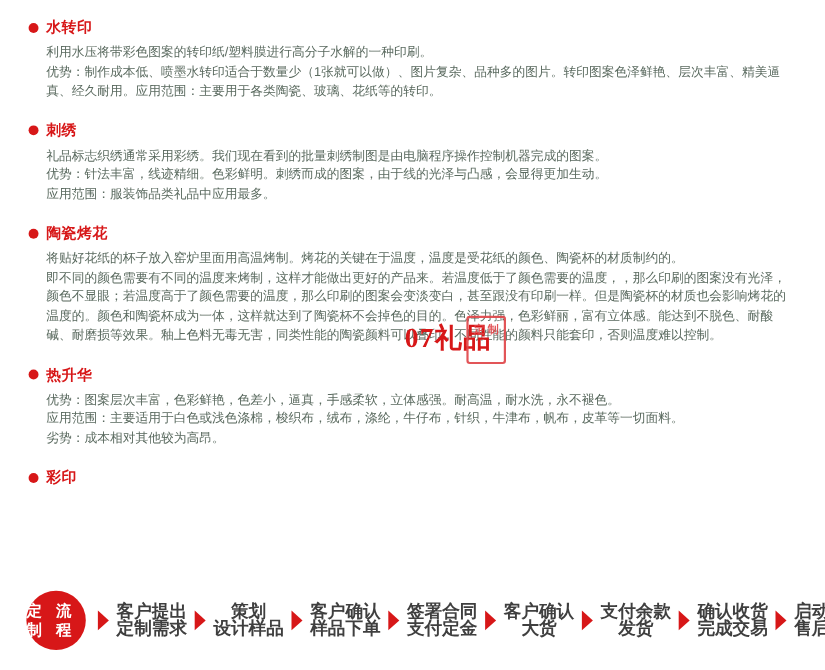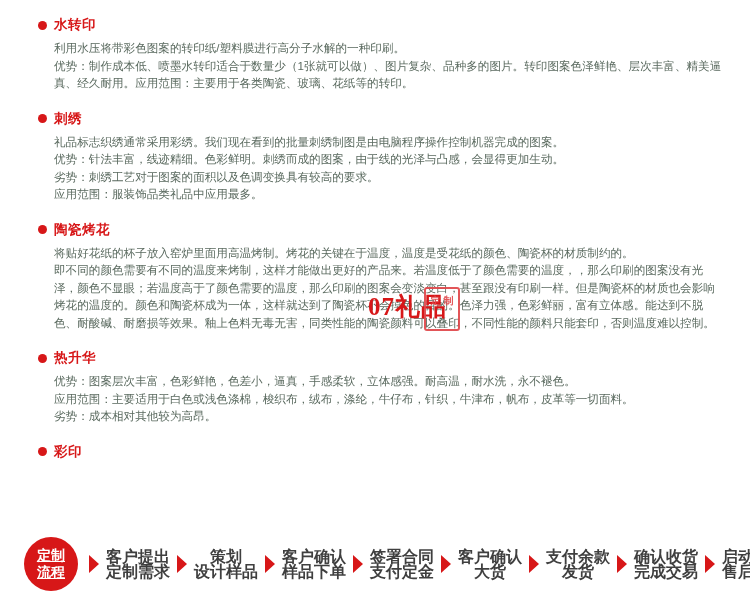--- a/index.html
+++ b/index.html
@@ -7,21 +7,20 @@
     margin: 0; padding: 0;
     width: 750px; height: 609px;
     background: #ffffff;
     font-family: "Liberation Sans", sans-serif;
   }
   #page {
     position: relative;
     width: 750px; height: 609px;
     overflow: hidden;
     background: #fff;
-    padding-left: 12px;
   }
   .section {
     padding: 0 26px 0 26px;
     margin-bottom: 2px;
   }
   .sec-head {
     display: flex;
     align-items: center;
     gap: 7px;
     margin-bottom: 5px;
@@ -90,26 +89,25 @@
   }
   .flow-badge {
     width: 54px; height: 54px;
     border-radius: 50%;
     background: #d71718;
     color: #fff;
     font-size: 14px;
     font-weight: bold;
     line-height: 17px;
     display: flex;
-    flex-direction: column;
+    flex-direction: row;
     align-items: center;
     justify-content: center;
     flex: none;
     margin-right: 6px;
-    text-decoration: underline;
   }
   .flow-step {
     color: #3f3f3f;
     font-size: 16px;
     font-weight: bold;
     line-height: 15px;
     text-align: center;
     white-space: nowrap;
     flex: none;
     padding: 0 2px;
@@ -141,21 +139,20 @@
   </div>
 
   <div class="section" style="padding-top:16px;">
     <div class="sec-head">
       <span class="bullet"></span>
       <span class="sec-title">刺绣</span>
     </div>
     <div class="sec-body">
       <p>礼品标志织绣通常采用彩绣。我们现在看到的批量刺绣制图是由电脑程序操作控制机器完成的图案。</p>
       <p>优势：针法丰富，线迹精细。色彩鲜明。刺绣而成的图案，由于线的光泽与凸感，会显得更加生动。</p>
-      <p>劣势：刺绣工艺对于图案的面积以及色调变换具有较高的要求。</p>
       <p>应用范围：服装饰品类礼品中应用最多。</p>
     </div>
   </div>
 
   <div class="section" style="padding-top:16px;">
     <div class="sec-head">
       <span class="bullet"></span>
       <span class="sec-title">陶瓷烤花</span>
     </div>
     <div class="sec-body">

